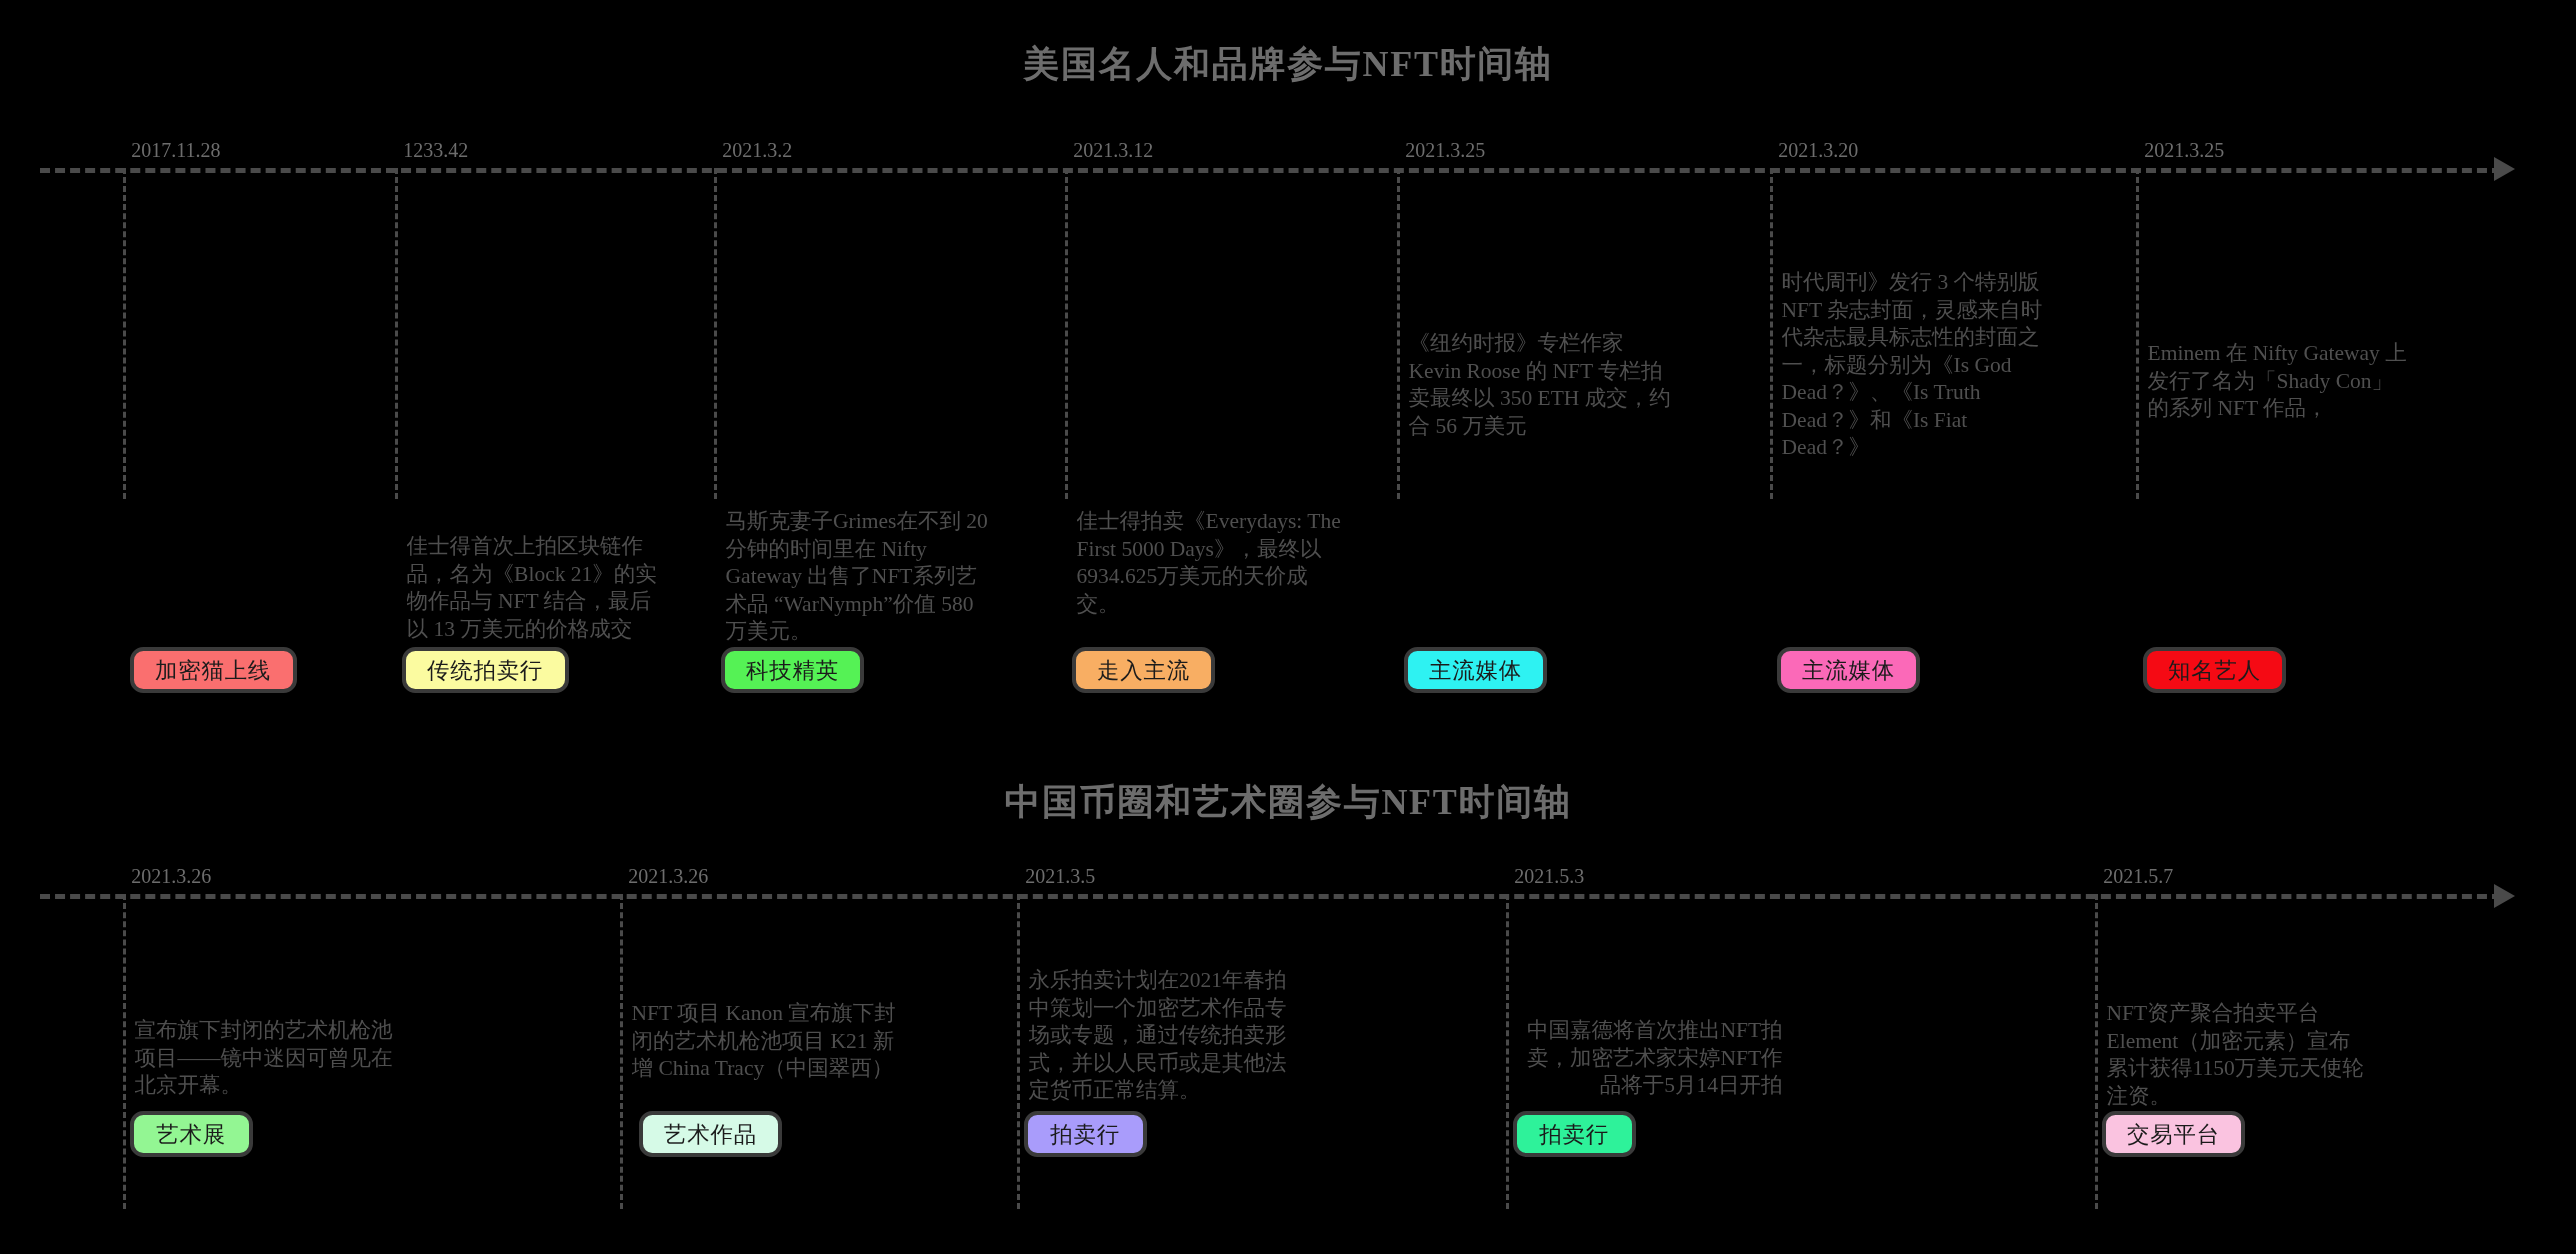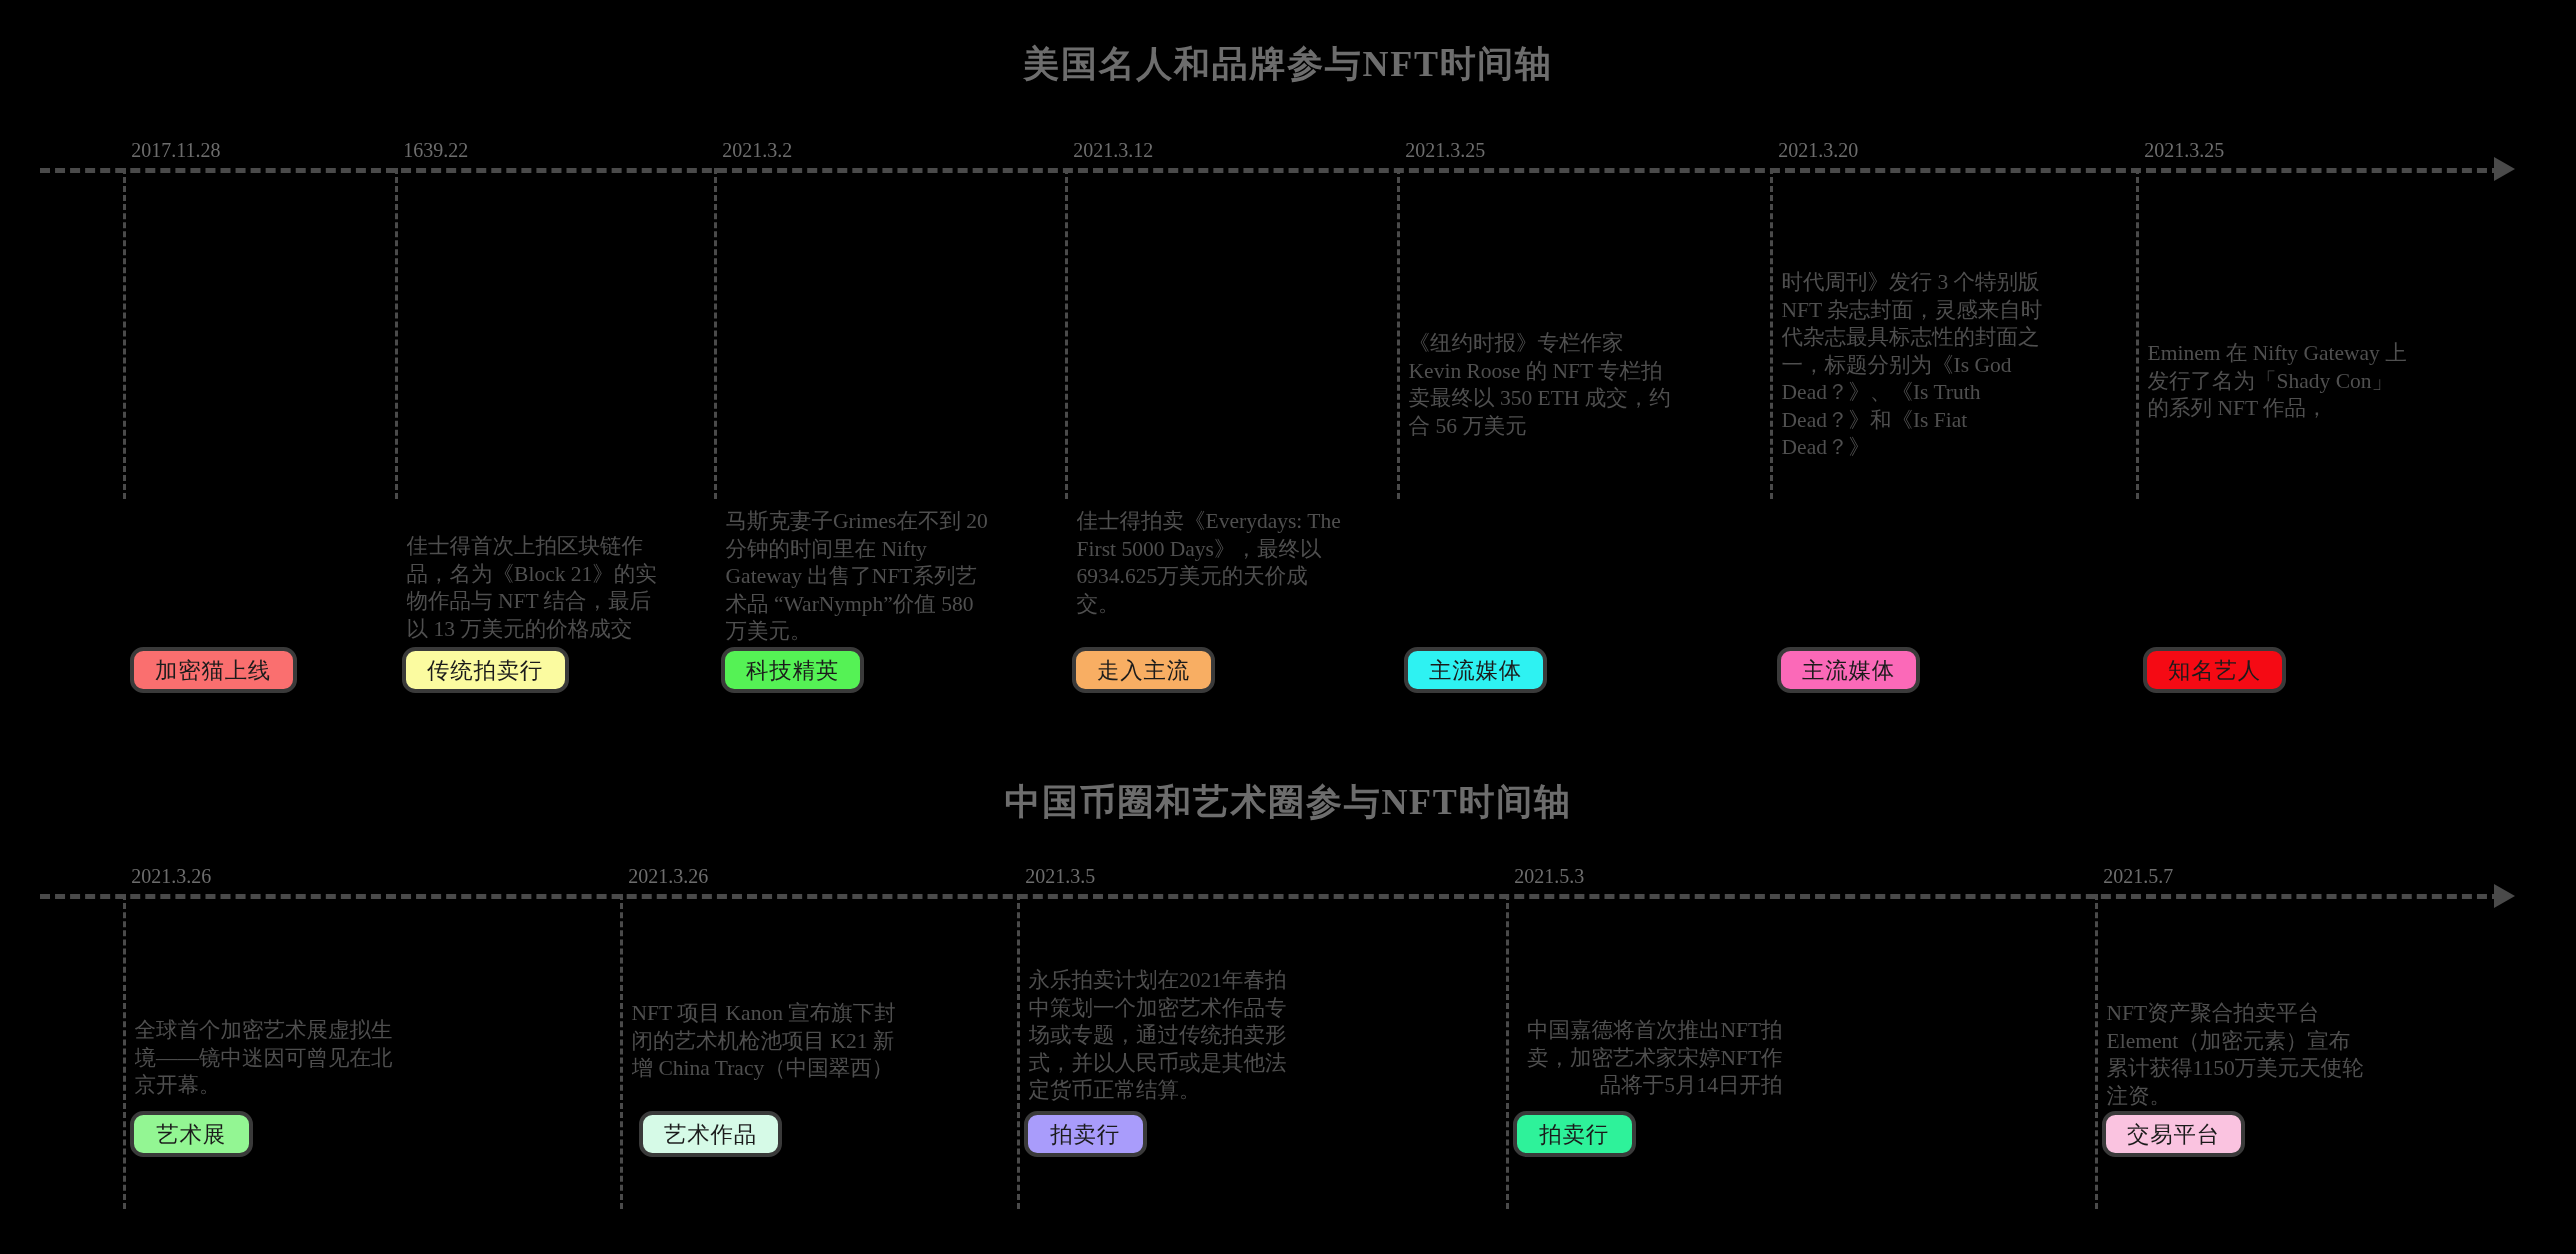--- a/index.html
+++ b/index.html
@@ -107,21 +107,21 @@
 
     <div class="event" style="left:123px; top:168px;">
       <div class="tick" style="height:331px;"></div>
       <div class="date-label" style="top:-29px; left:8.3px;">2017.11.28</div>
       <div class="desc" style="top:174px; max-height:153px;"></div>
       <div class="badge" style="top:479px; background:#fa6f6f;">加密猫上线</div>
     </div>
 
     <div class="event" style="left:395px; top:168px;">
       <div class="tick" style="height:331px;"></div>
-      <div class="date-label" style="top:-29px; left:8.3px;">1639.22</div>
+      <div class="date-label" style="top:-29px; left:8.3px;">1233.42</div>
       <div class="desc" style="top:365px; max-height:141px;">佳士得首次上拍区块链作品，名为《Block 21》的实物作品与 NFT 结合，最后以 13 万美元的价格成交</div>
       <div class="badge" style="top:479px; background:#fbfba0;">传统拍卖行</div>
     </div>
 
     <div class="event" style="left:714px; top:168px;">
       <div class="tick" style="height:331px;"></div>
       <div class="date-label" style="top:-29px; left:8.3px;">2021.3.2</div>
       <div class="desc" style="top:340px; max-height:170px;">马斯克妻子Grimes在不到 20 分钟的时间里在 Nifty Gateway 出售了NFT系列艺术品 “WarNymph”价值 580 万美元。</div>
       <div class="badge" style="top:479px; background:#55f255;">科技精英</div>
     </div>
@@ -157,21 +157,21 @@
 
   <div class="section" style="top:771px;">
     <div class="section-title" style="top:6.6px;">中国币圈和艺术圈参与NFT时间轴</div>
 
     <div class="axis" style="left:40px; top:123px; width:2462px;"></div>
     <div class="axis-arrow" style="left:2494px; top:113px;"></div>
 
     <div class="event" style="left:123px; top:123px;">
       <div class="tick" style="height:315px;"></div>
       <div class="date-label" style="top:-29px; left:8.3px;">2021.3.26</div>
-      <div class="desc" style="top:123px; max-height:116px;">全球首个加密艺术展虚拟生境——镜中迷因可曾见在北京开幕。</div>
+      <div class="desc" style="top:123px; max-height:116px;">宣布旗下封闭的艺术机枪池项目——镜中迷因可曾见在北京开幕。</div>
       <div class="badge" style="top:217px; background:#93f693;">艺术展</div>
     </div>
 
     <div class="event" style="left:620px; top:123px;">
       <div class="tick" style="height:315px;"></div>
       <div class="date-label" style="top:-29px; left:8.3px;">2021.3.26</div>
       <div class="desc" style="top:106px; max-height:124px;">NFT 项目 Kanon 宣布旗下封闭的艺术机枪池项目 K21 新增 China Tracy（中国翠西）</div>
       <div class="badge" style="top:217px; background:#d6fae7;margin-left:12px;">艺术作品</div>
     </div>
 

